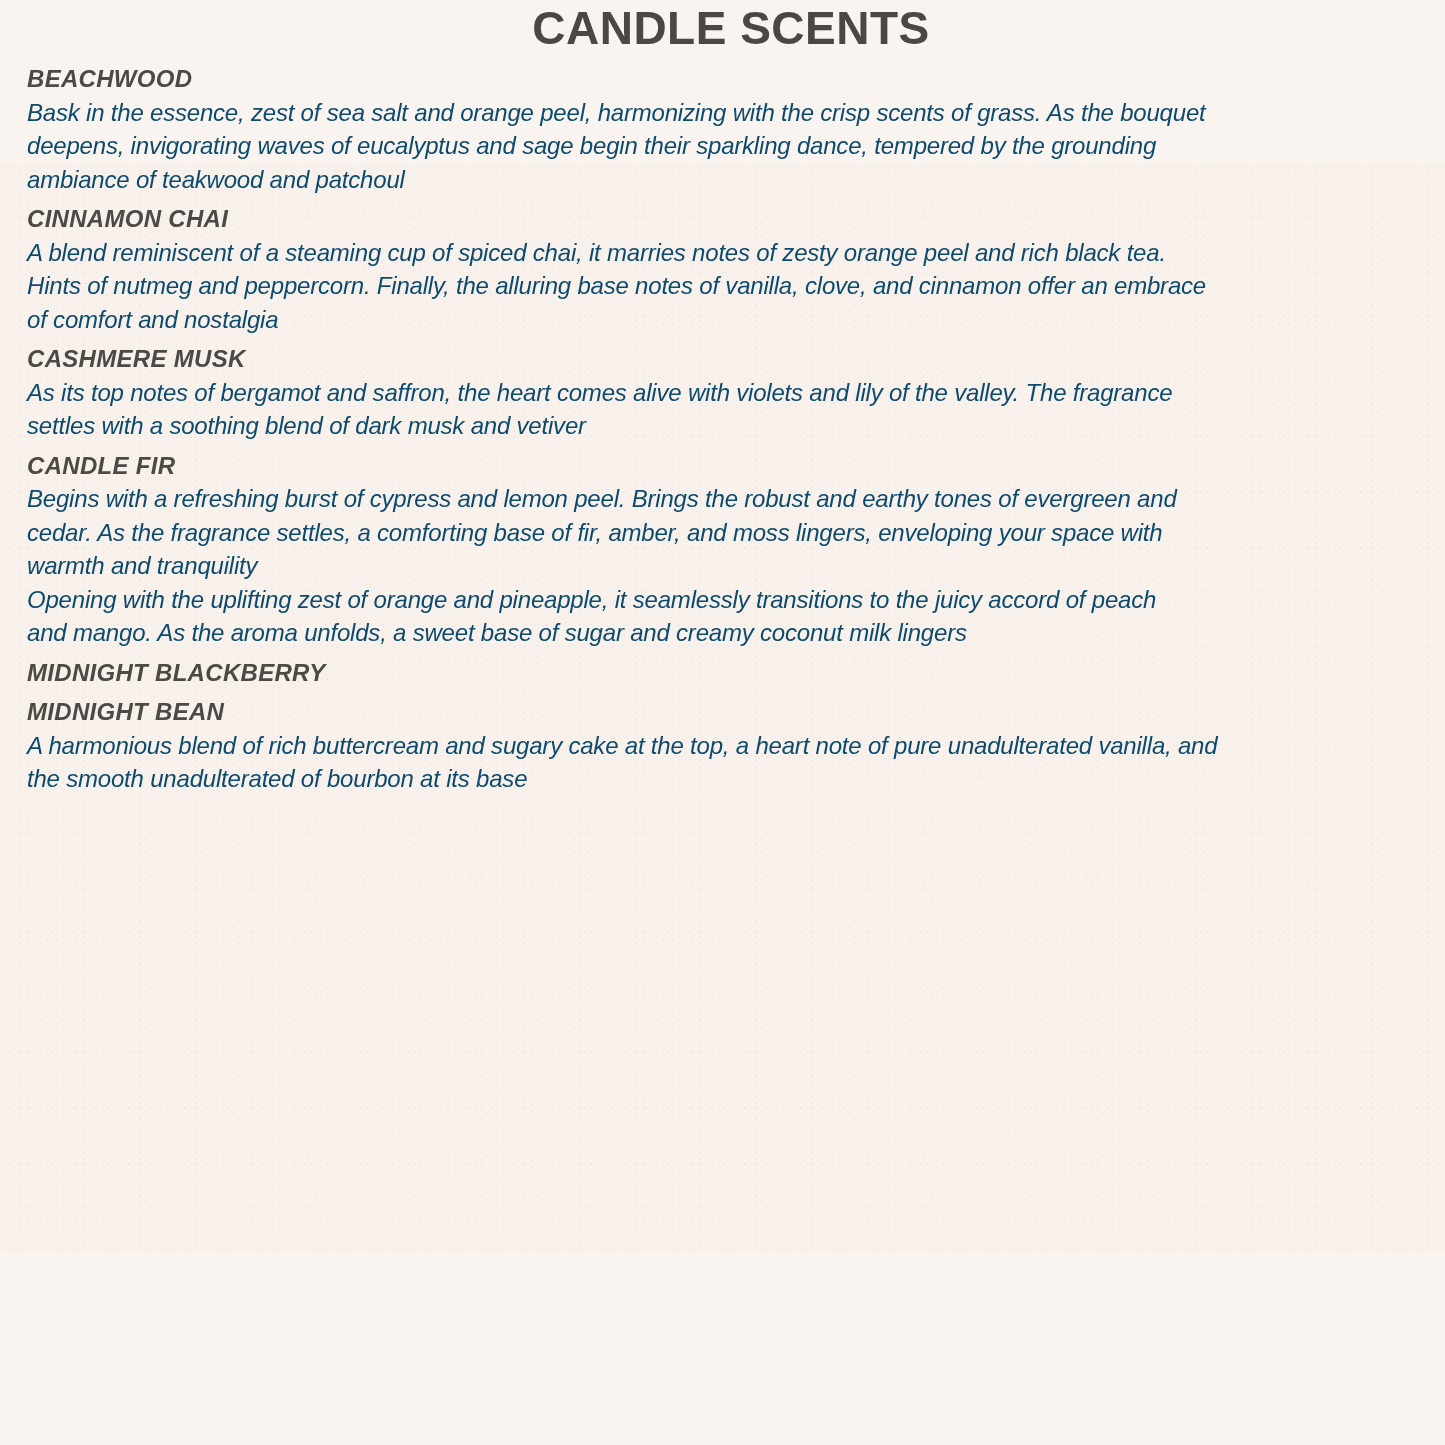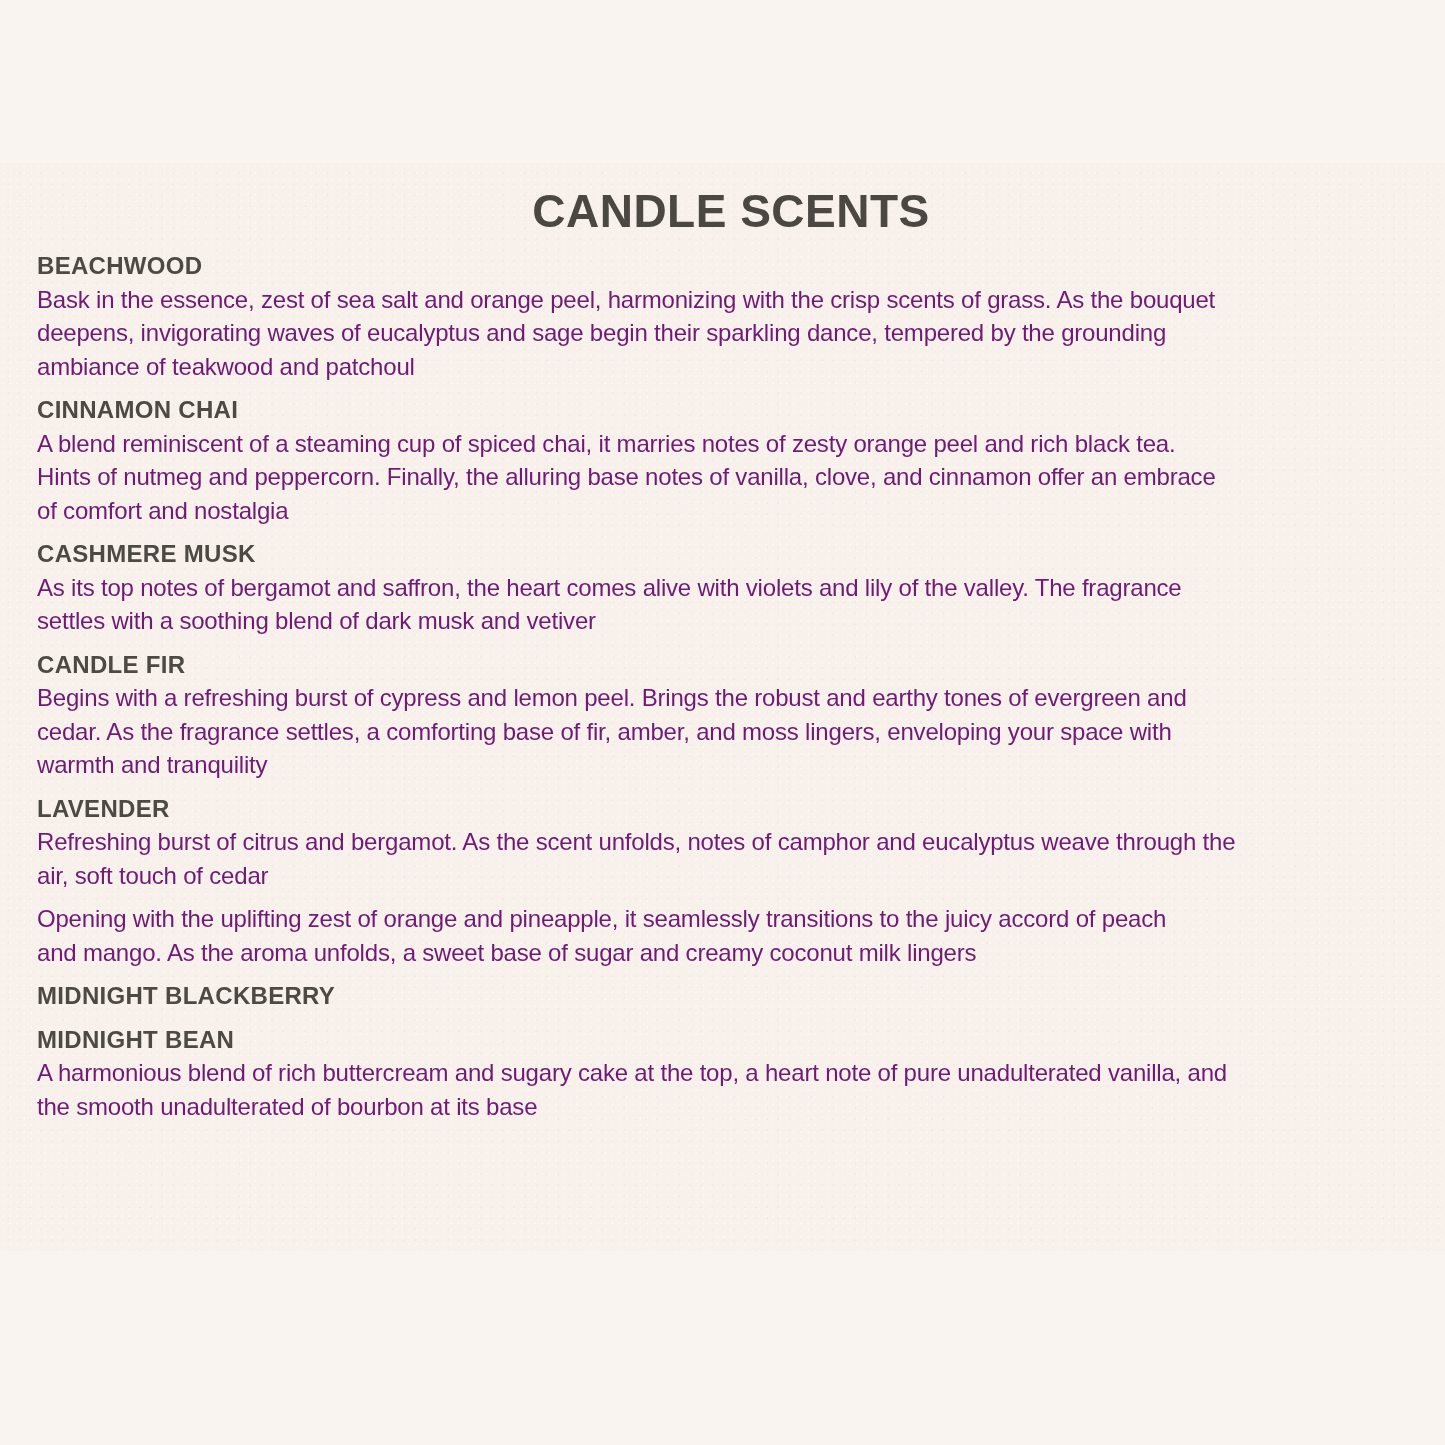--- a/index.html
+++ b/index.html
@@ -29,43 +29,42 @@
       radial-gradient(rgba(214,200,190,0.18) 1px, transparent 1px);
     background-size: 7px 7px, 11px 11px;
     background-position: 0 0, 3px 5px;
   }
   .content {
     position: relative;
     padding: 0 10px 0 27px;
   }
   .title {
     margin: 0;
-    padding-top: 183px;
     text-align: center;
     font-size: 46px;
     line-height: 56px;
     font-weight: bold;
     letter-spacing: 0.5px;
     color: #4B4743;
   }
-  .scent { margin: 10px; }
+  .scent { margin: 0; font-style: italic; }
   .scent-name {
     margin: 6px 0 0 0;
     font-size: 24px;
     line-height: 33.5px;
     font-weight: bold;
     letter-spacing: 0.3px;
     color: #4D4945;
   }
   .scent-desc {
     margin: 0;
     font-size: 24px;
     line-height: 33.5px;
     letter-spacing: -0.2px;
-    color: #701a75;
+    color: #0c4a6e;
     white-space: pre-line;
   }
 </style>
 </head>
 <body>
 
 <div class="canvas">
   <div class="page-band"></div>
 
   <div class="content">
@@ -91,25 +90,20 @@
 settles with a soothing blend of dark musk and vetiver</p>
     </section>
 
     <section class="scent">
       <h2 class="scent-name">CANDLE FIR</h2>
       <p class="scent-desc">Begins with a refreshing burst of cypress and lemon peel. Brings the robust and earthy tones of evergreen and
 cedar. As the fragrance settles, a comforting base of fir, amber, and moss lingers, enveloping your space with
 warmth and tranquility</p>
     </section>
 
-    <section class="scent">
-      <h2 class="scent-name">LAVENDER</h2>
-      <p class="scent-desc">Refreshing burst of citrus and bergamot. As the scent unfolds, notes of camphor and eucalyptus weave through the
-air, soft touch of cedar</p>
-    </section>
 
     <section class="scent">
       <p class="scent-desc">Opening with the uplifting zest of orange and pineapple, it seamlessly transitions to the juicy accord of peach
 and mango. As the aroma unfolds, a sweet base of sugar and creamy coconut milk lingers</p>
     </section>
 
     <section class="scent">
       <h2 class="scent-name">MIDNIGHT BLACKBERRY</h2>
     </section>
 

